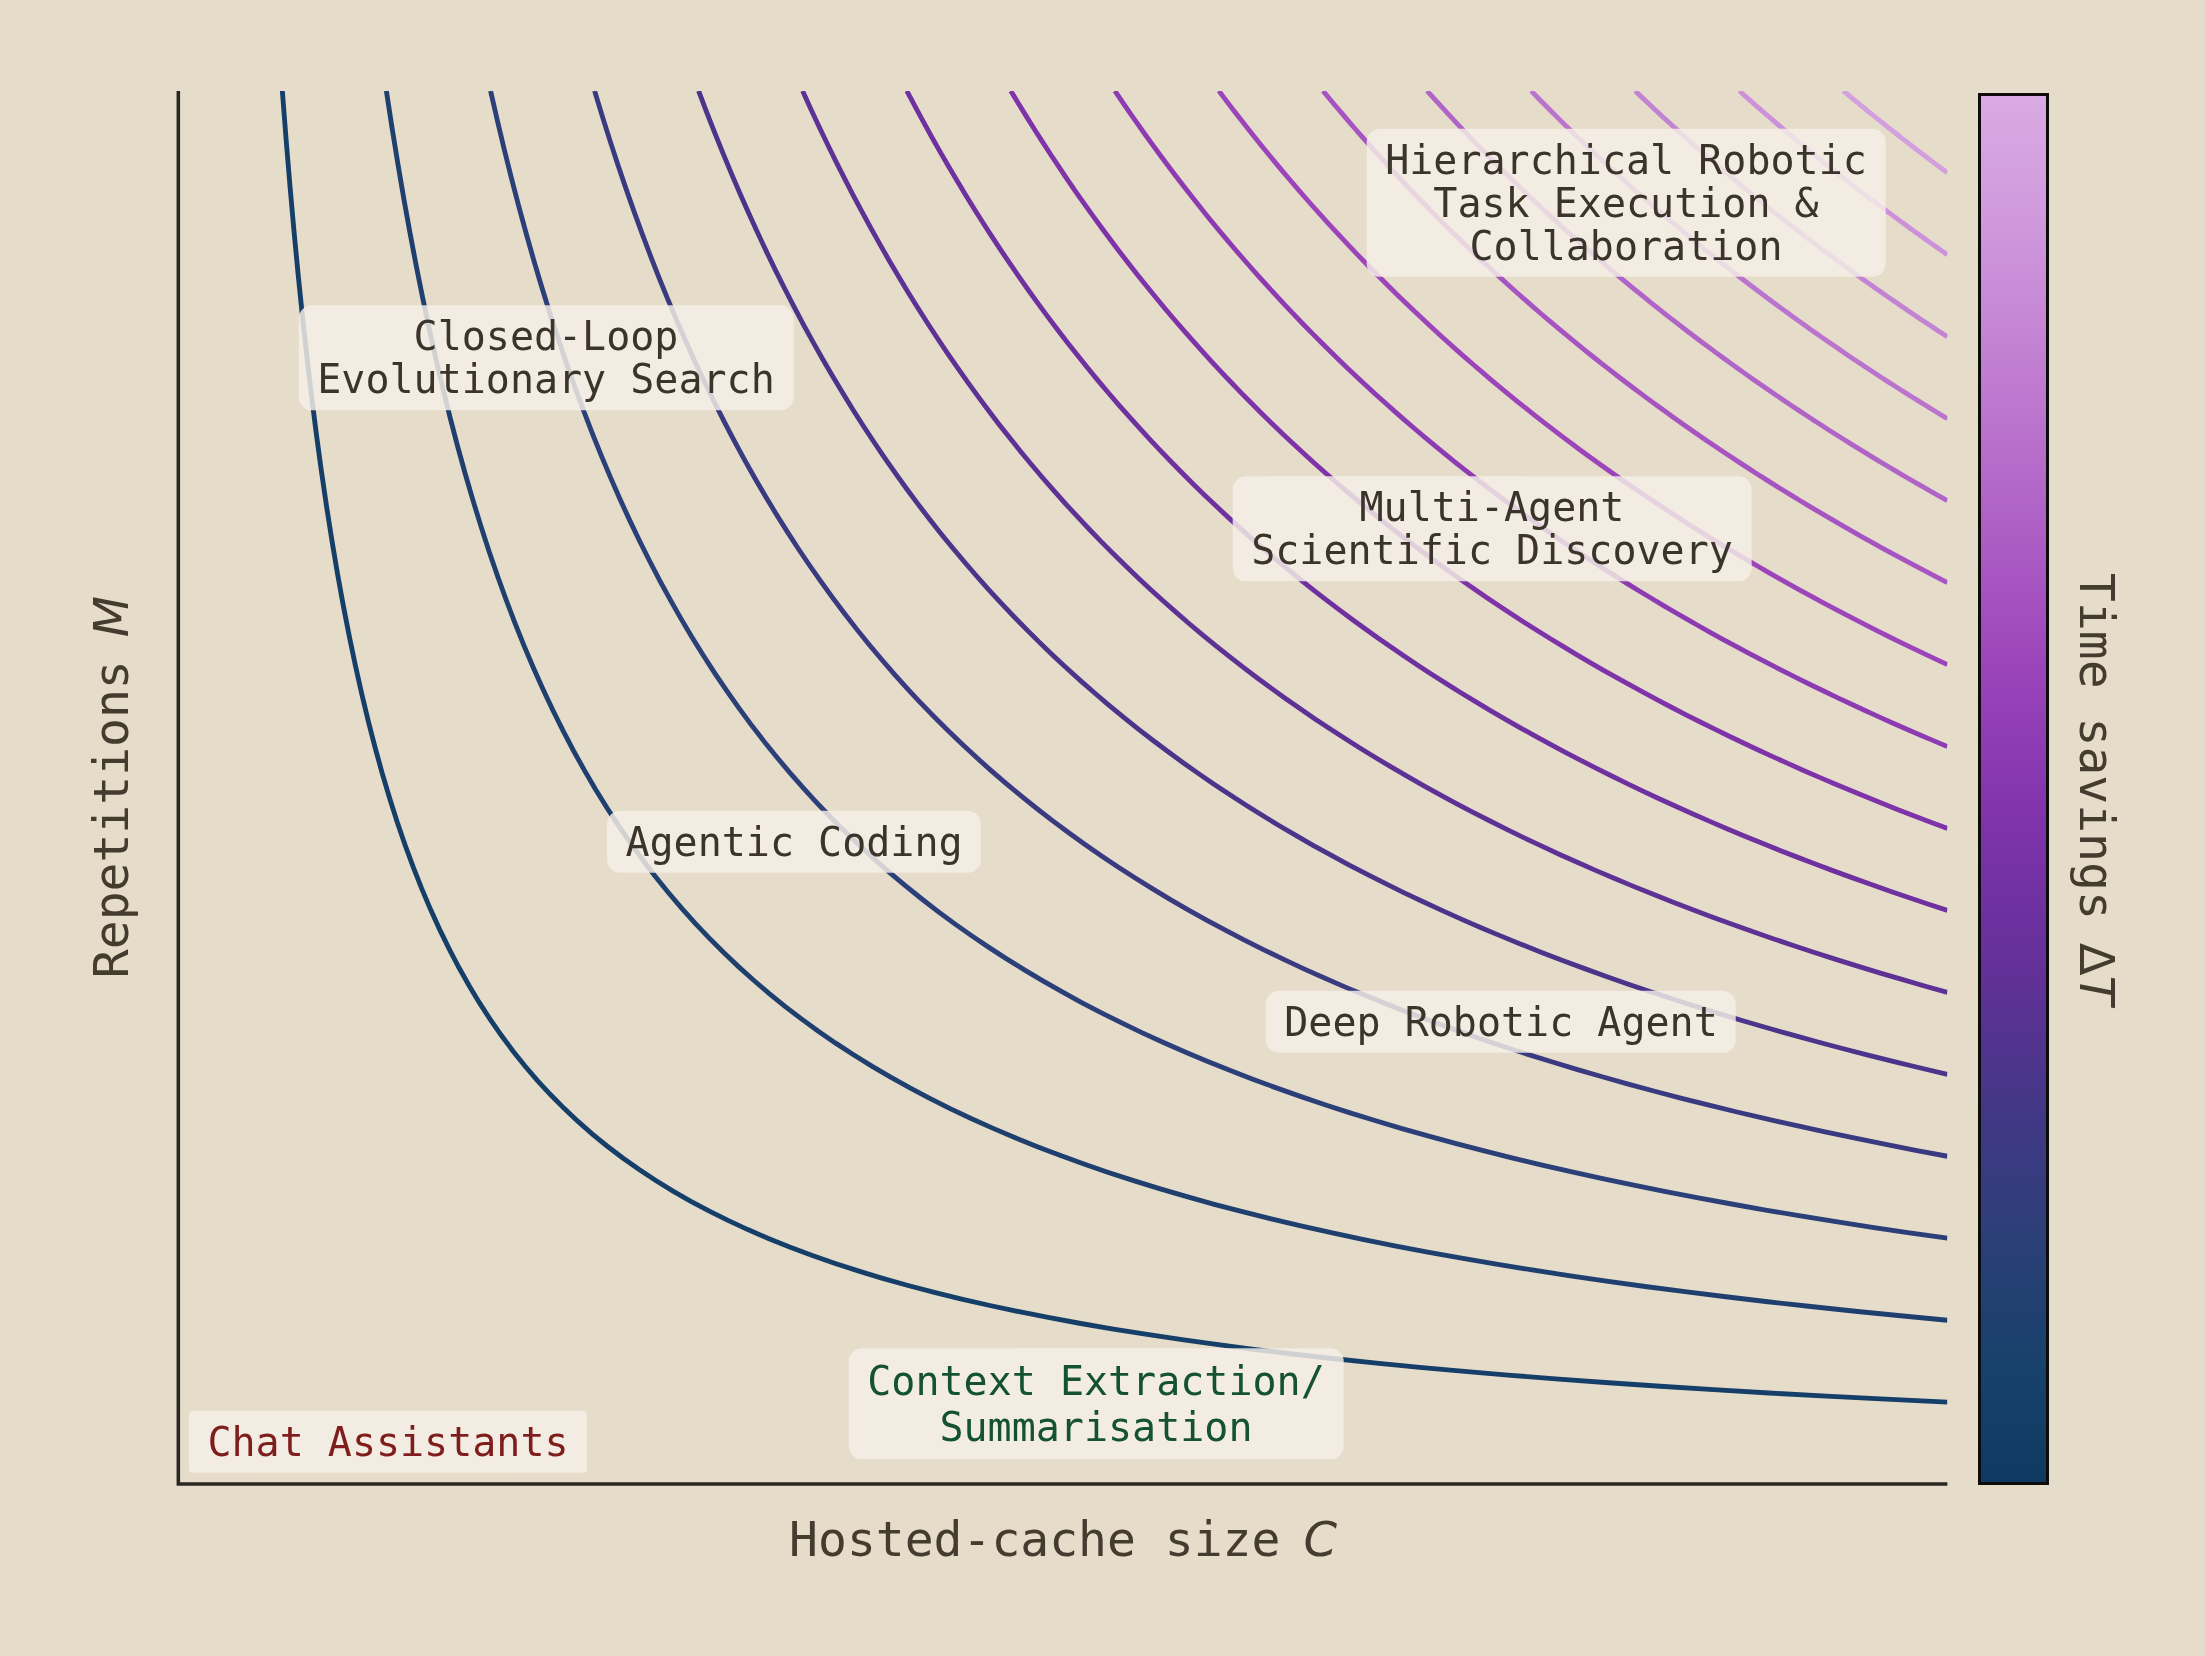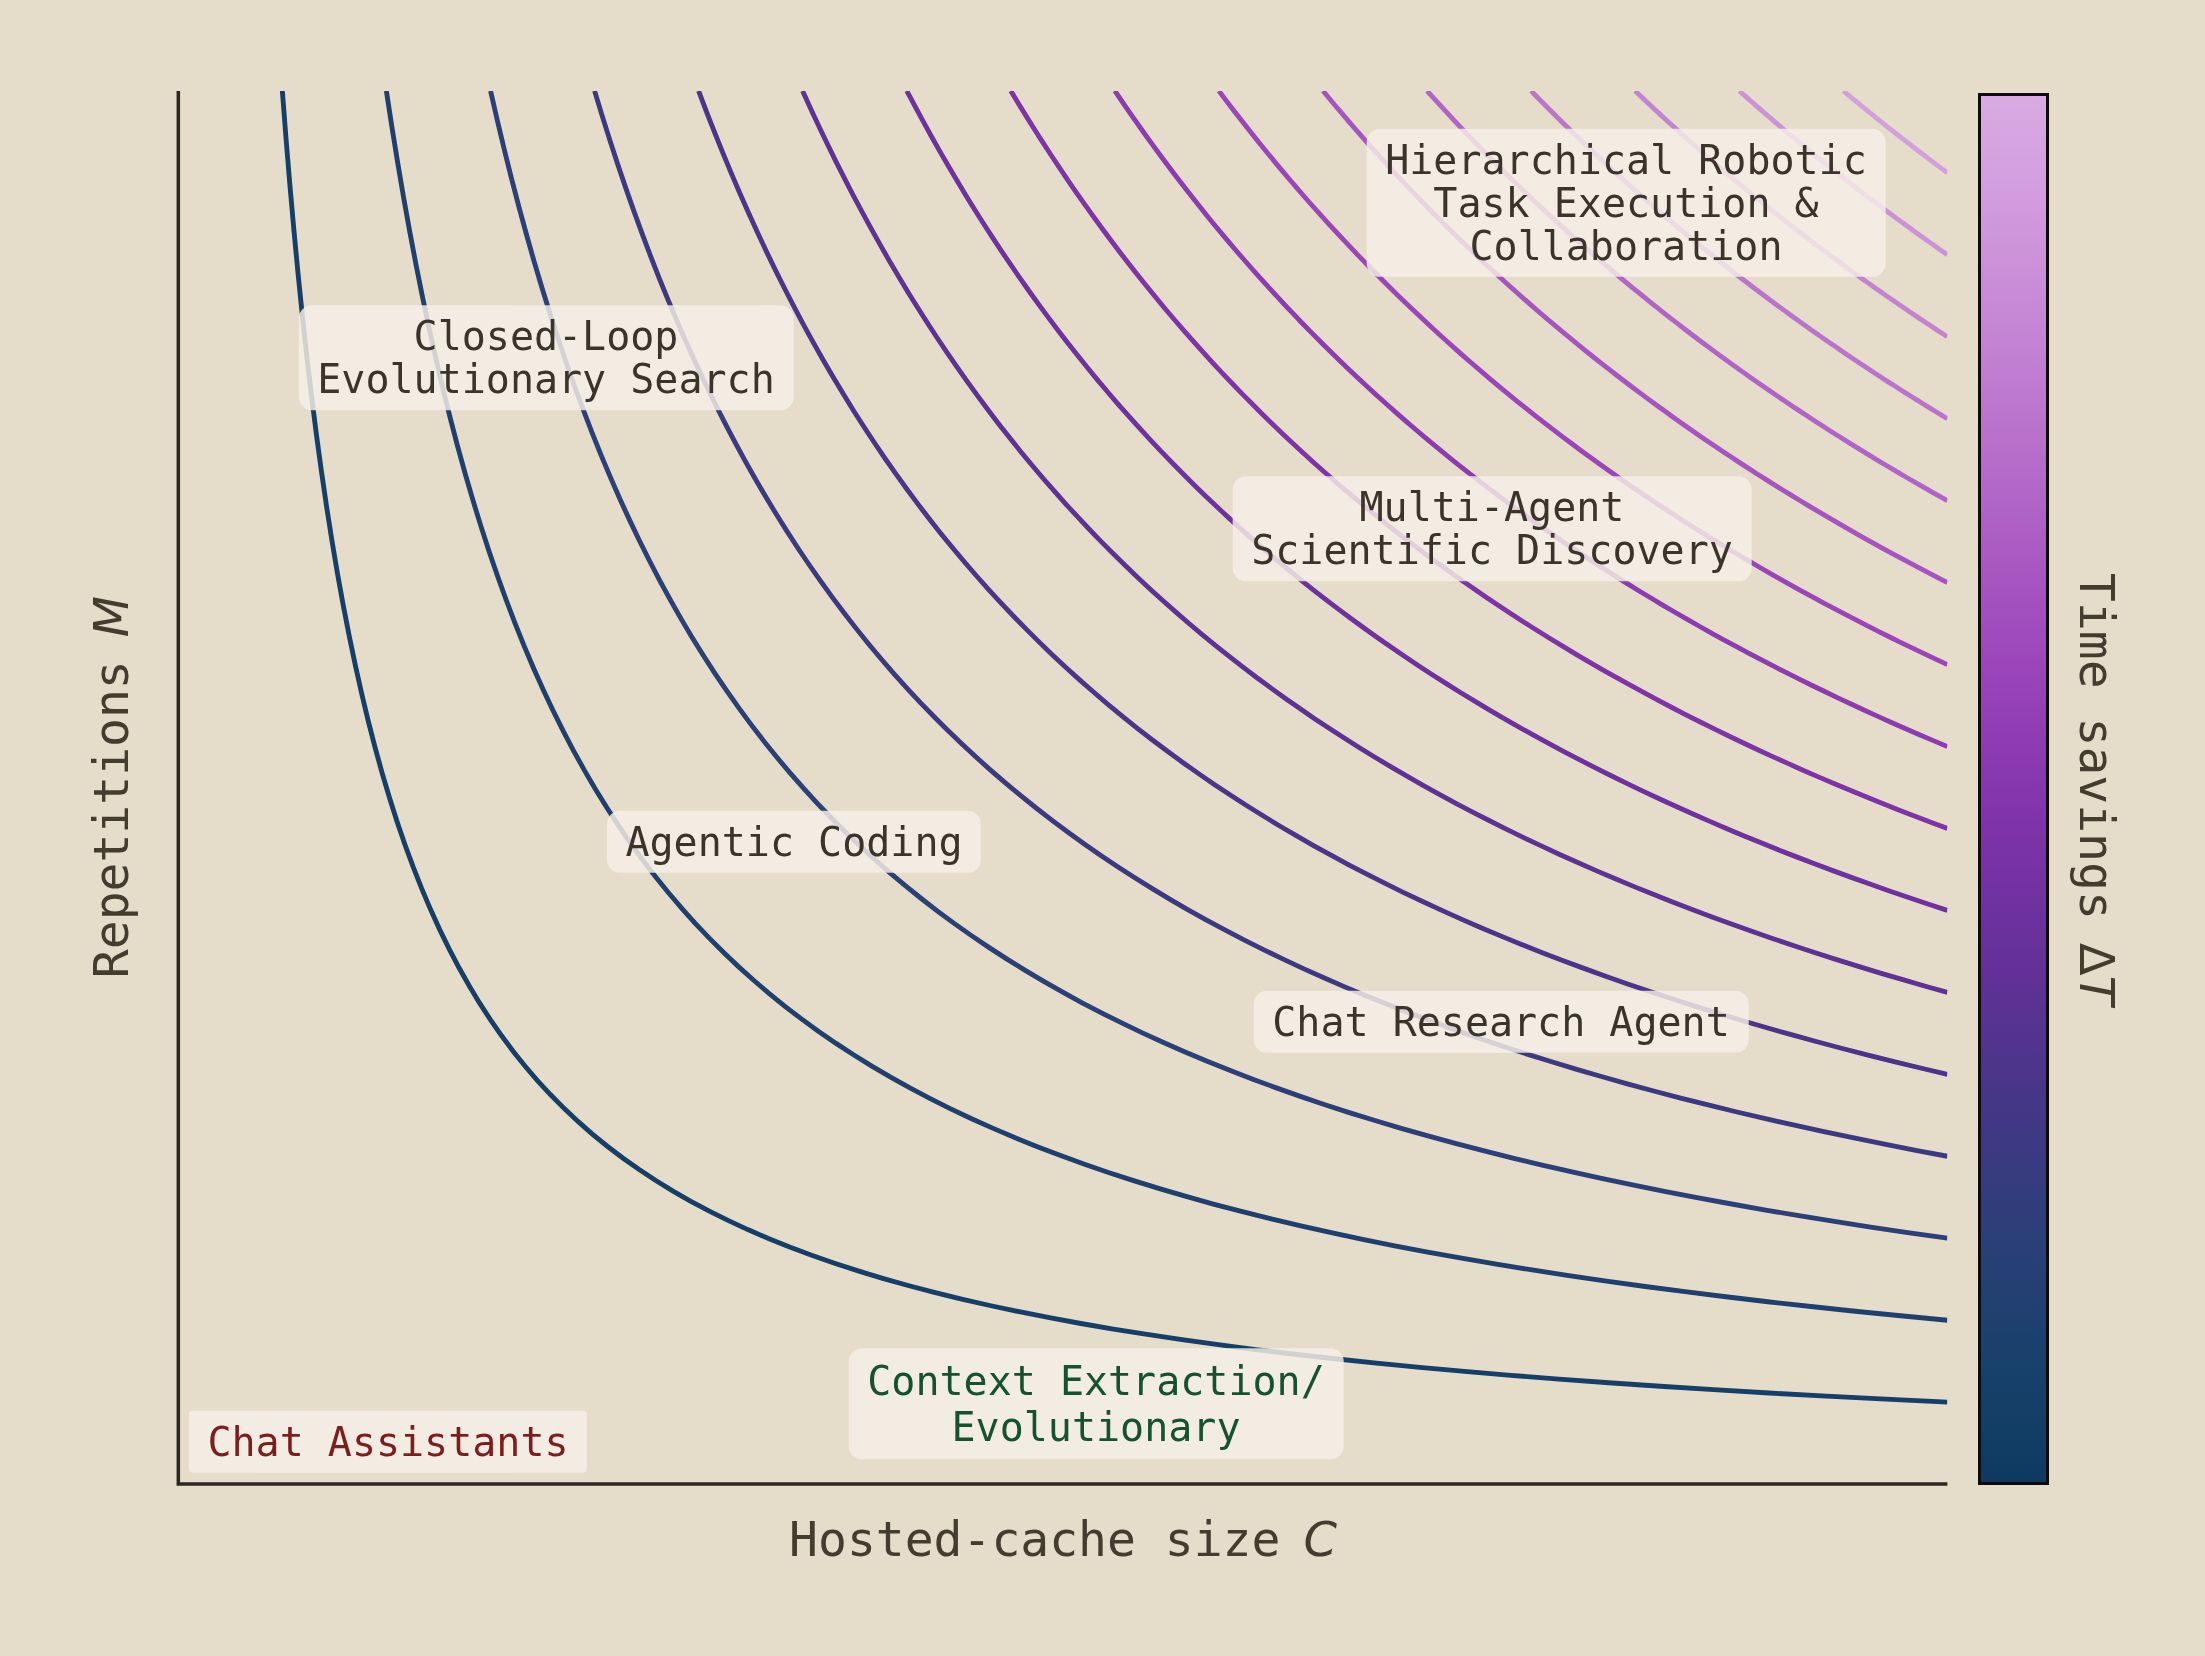--- a/index.html
+++ b/index.html
@@ -73,25 +73,25 @@
         <span class="ann-line">Evolutionary Search</span>
       </div>
       <div class="annotation" style="left: 1447px; top: 529px; font-size: 40px; line-height: 43px; background: rgba(244, 238, 230, 0.84); color: rgb(59, 52, 43); border-radius: 13.2px; padding: 9.7px 18.5px; margin-left: 45px;">
         <span class="ann-line">Multi-Agent</span>
         <span class="ann-line">Scientific Discovery</span>
       </div>
       <div class="annotation" style="left: 794px; top: 842px; font-size: 40px; line-height: 43px; background: rgba(244, 238, 230, 0.84); color: rgb(59, 52, 43); border-radius: 13.2px; padding: 9.7px 18.5px;">
         <span class="ann-line">Agentic Coding</span>
       </div>
       <div class="annotation" style="left: 1501px; top: 1022px; font-size: 40px; line-height: 43px; background: rgba(244, 238, 230, 0.84); color: rgb(59, 52, 43); border-radius: 13.2px; padding: 9.7px 18.5px;">
-        <span class="ann-line">Chat Research Agent</span>
+        <span class="ann-line">Deep Robotic Agent</span>
       </div>
       <div class="annotation" style="left: 1096px; top: 1404px; font-size: 40px; line-height: 46px; background: rgba(244, 238, 230, 0.84); color: #14532d; border-radius: 13.2px; padding: 9.7px 18.5px;">
         <span class="ann-line">Context Extraction/</span>
-        <span class="ann-line">Evolutionary</span>
+        <span class="ann-line">Summarisation</span>
       </div>
       <div class="annotation" style="left: 388px; top: 1442px; font-size: 40px; line-height: 43px; background: rgba(244, 238, 230, 0.84); color: #7f1d1d; border-radius: 4px; padding: 9.7px 18.5px;">
         <span class="ann-line">Chat Assistants</span>
       </div>
     </div>
 
   <div class="axis-label" id="x-axis-label" style="left: 1063px; top: 1539px; font-size: 48px; color: rgb(69, 60, 48);">
     <span>Hosted-cache size</span>
     <span class="math">C</span>
   </div>

